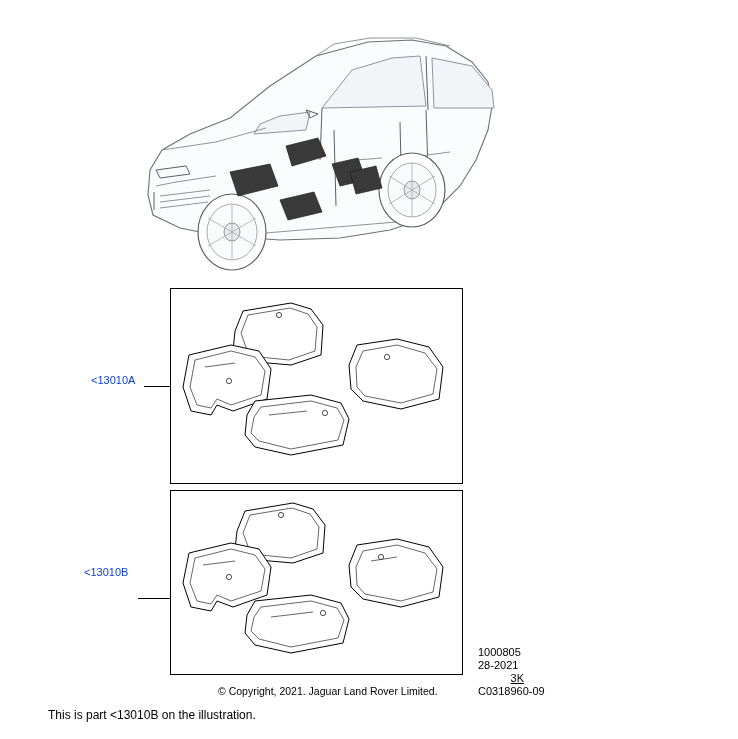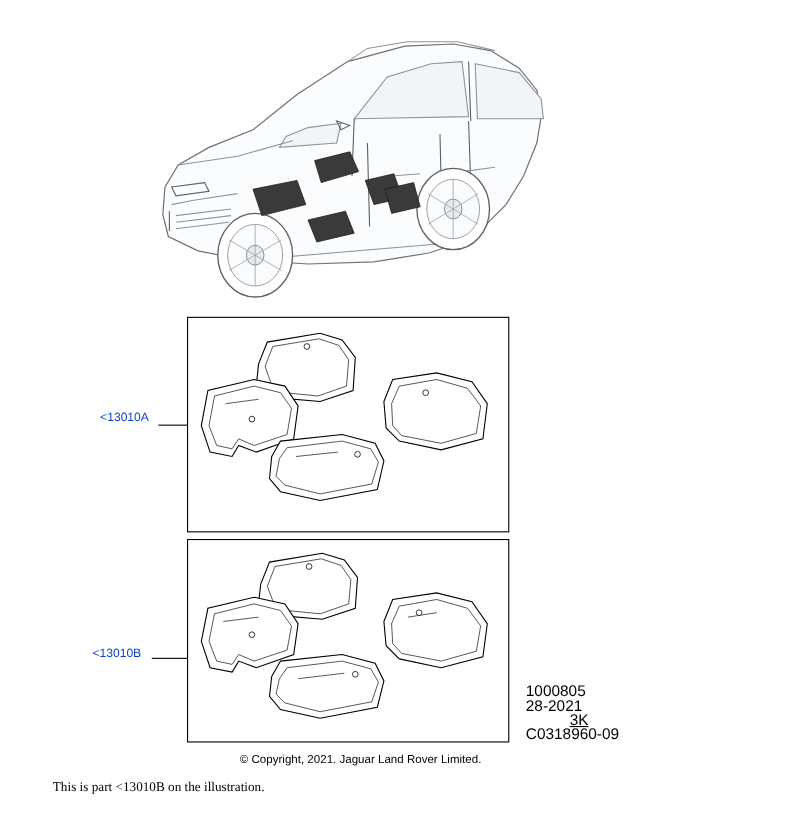--- a/index.html
+++ b/index.html
@@ -50,21 +50,21 @@
     font-size: 11px;
     color: #0b3fd4;
     white-space: nowrap;
   }
   #callout-a {
     left: 91px;
     top: 374px;
   }
   #callout-b {
     left: 84px;
-    top: 588px;
+    top: 566px;
   }
   .leader {
     position: absolute;
     height: 1px;
     background: #000000;
   }
   #leader-a {
     left: 144px;
     top: 386px;
     width: 26px;
@@ -78,42 +78,41 @@
     position: absolute;
     left: 218px;
     top: 685px;
     font-size: 10.5px;
     color: #000000;
     white-space: nowrap;
   }
   .meta-block {
     position: absolute;
     left: 478px;
-    top: 622px;
-    font-size: 14px;
+    top: 646px;
+    font-size: 11px;
     line-height: 13px;
     color: #000000;
     text-align: left;
   }
   .meta-block div {
     white-space: nowrap;
   }
   .meta-center {
     text-align: center;
     padding-left: 12px;
     text-decoration: underline;
   }
   .caption {
     position: absolute;
     left: 48px;
     top: 708px;
     font-size: 12px;
     color: #000000;
     white-space: nowrap;
-    font-family: Liberation Serif, serif;
   }
   svg {
     display: block;
     overflow: visible;
   }
   .mat-outline {
     fill: #ffffff;
     stroke: #000000;
     stroke-width: 1;
   }

